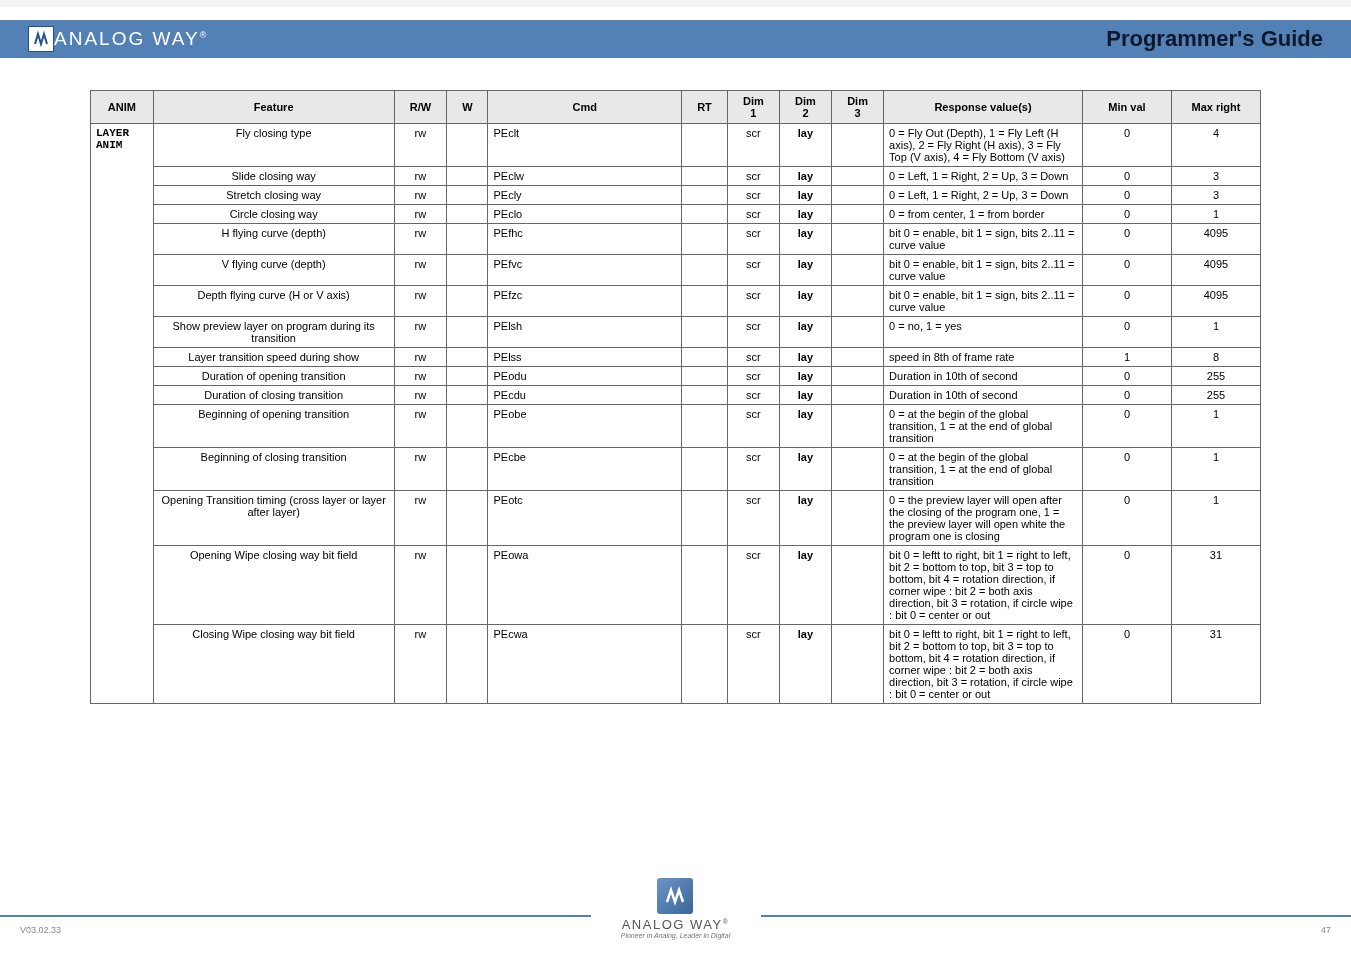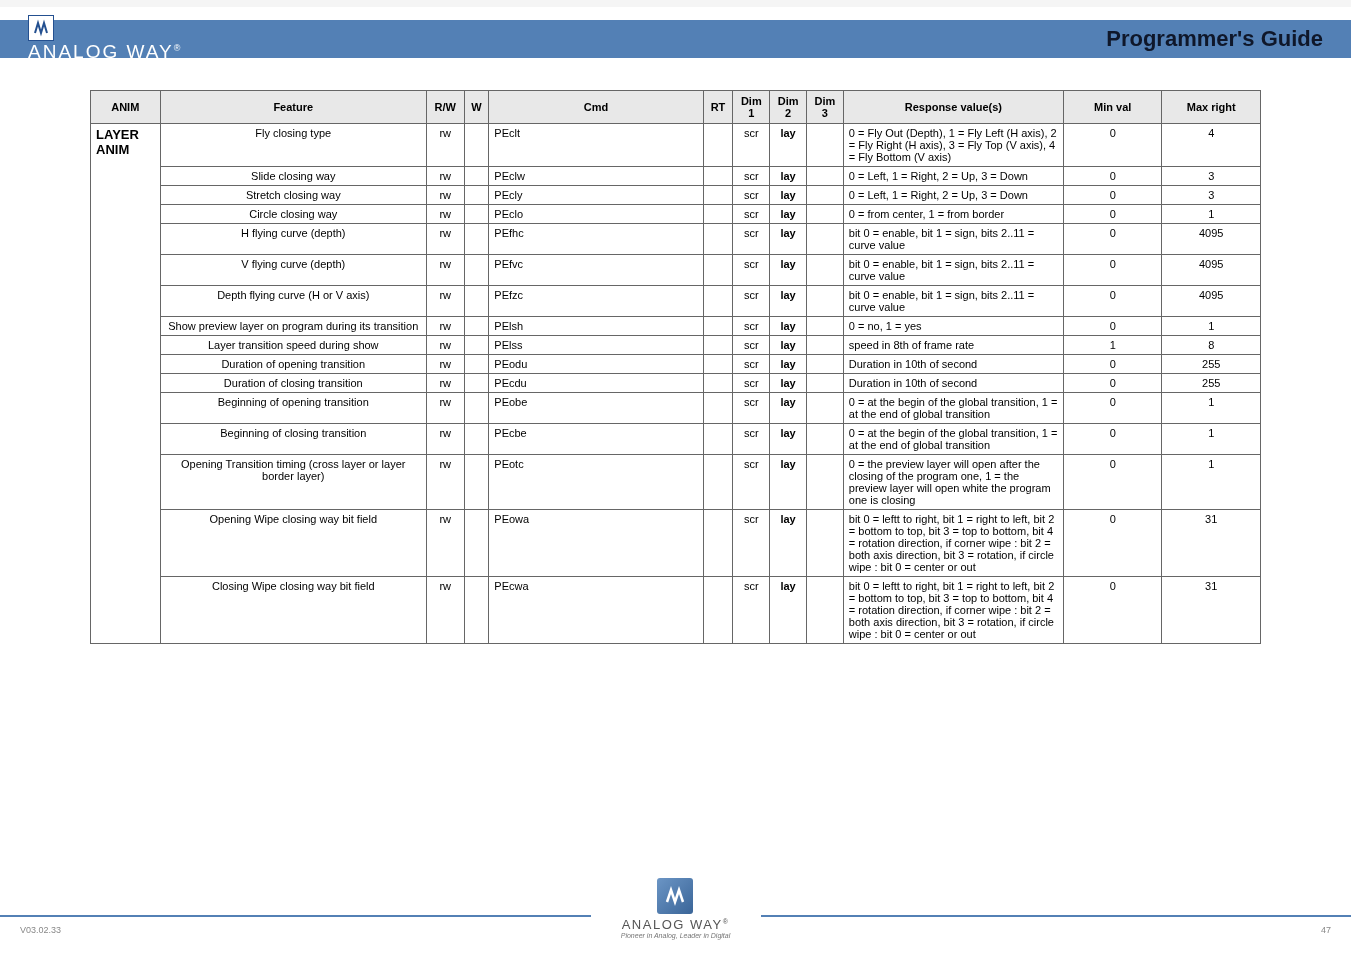--- a/index.html
+++ b/index.html
@@ -31,22 +31,22 @@
       height: 38px;
       background: #5380b5;
       display: flex;
       align-items: center;
       justify-content: space-between;
       padding: 0 28px;
     }
 
     .logo-box {
       display: flex;
+      align-items: center;
       gap: 0;
-      flex-direction: column;
     }
 
     .logo-icon {
       width: 26px;
       height: 26px;
       background: #ffffff;
       border: 1px solid #245090;
       display: flex;
       align-items: center;
       justify-content: center;
@@ -79,21 +79,21 @@
     .data-table {
       width: 100%;
       border-collapse: collapse;
       font-size: 11px;
       border: 1px solid #666;
     }
 
     .data-table th {
       background: #e8e8e8;
       border: 1px solid #666;
-      padding: 4px 5px;
+      padding: 4px 14px;
       text-align: center;
       font-weight: bold;
       height: 28px;
       vertical-align: middle;
     }
 
     .data-table td {
       border: 1px solid #666;
       padding: 3px 5px;
       vertical-align: top;
@@ -109,21 +109,22 @@
     .col-d1 { width: 25px; text-align: center; }
     .col-d2 { width: 25px; text-align: center; font-weight: bold; }
     .col-d3 { width: 25px; text-align: center; }
     .col-resp { width: 190px; }
     .col-min { width: 85px; text-align: center; margin-top: 44px; }
     .col-max { width: 85px; text-align: center; }
 
     .section-cell {
       vertical-align: top;
       font-weight: bold;
-      font-size: 13px;
+      font-size: 11px;
+      font-family: Liberation Mono, monospace;
     }
 
     .feature-indent {
       padding-left: 15px;
       text-align: center;
     }
 
     .footer {
       position: absolute;
       bottom: 15px;
@@ -416,21 +417,21 @@
           <td class="col-cmd">PEcbe</td>
           <td class="col-rt"></td>
           <td class="col-d1">scr</td>
           <td class="col-d2">lay</td>
           <td class="col-d3"></td>
           <td class="col-resp">0 = at the begin of the global transition, 1 = at the end of global transition</td>
           <td class="col-min">0</td>
           <td class="col-max">1</td>
         </tr>
         <tr>
-          <td class="col-feature feature-indent">Opening Transition timing (cross layer or layer border layer)</td>
+          <td class="col-feature feature-indent">Opening Transition timing (cross layer or layer after layer)</td>
           <td class="col-rw">rw</td>
           <td class="col-w"></td>
           <td class="col-cmd">PEotc</td>
           <td class="col-rt"></td>
           <td class="col-d1">scr</td>
           <td class="col-d2">lay</td>
           <td class="col-d3"></td>
           <td class="col-resp">0 = the preview layer will open after the closing of the program one, 1 = the preview layer will open white the program one is closing</td>
           <td class="col-min">0</td>
           <td class="col-max">1</td>

